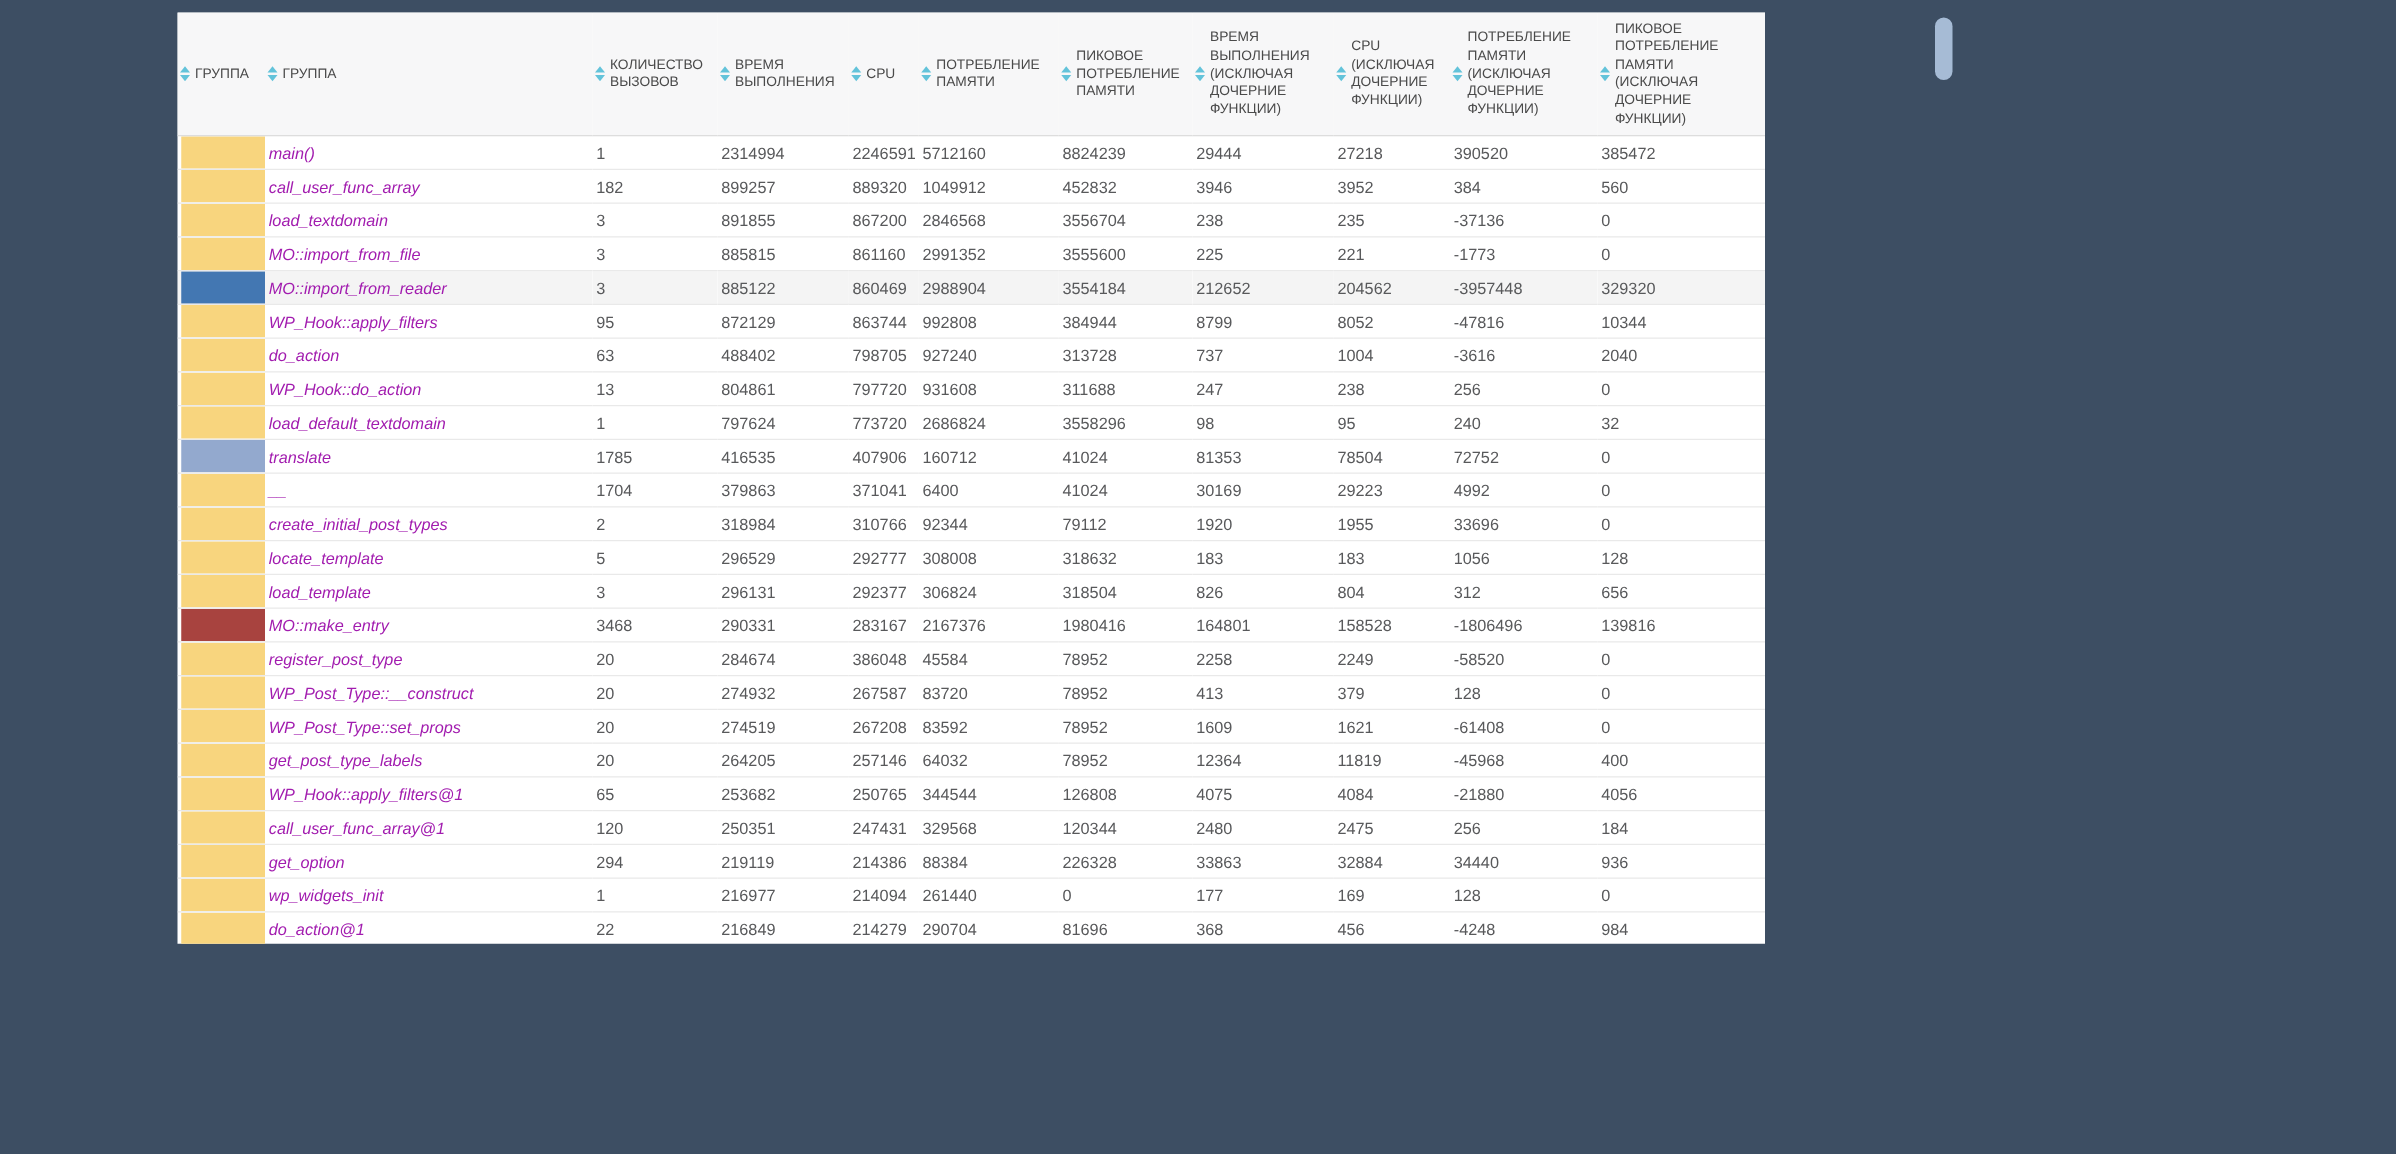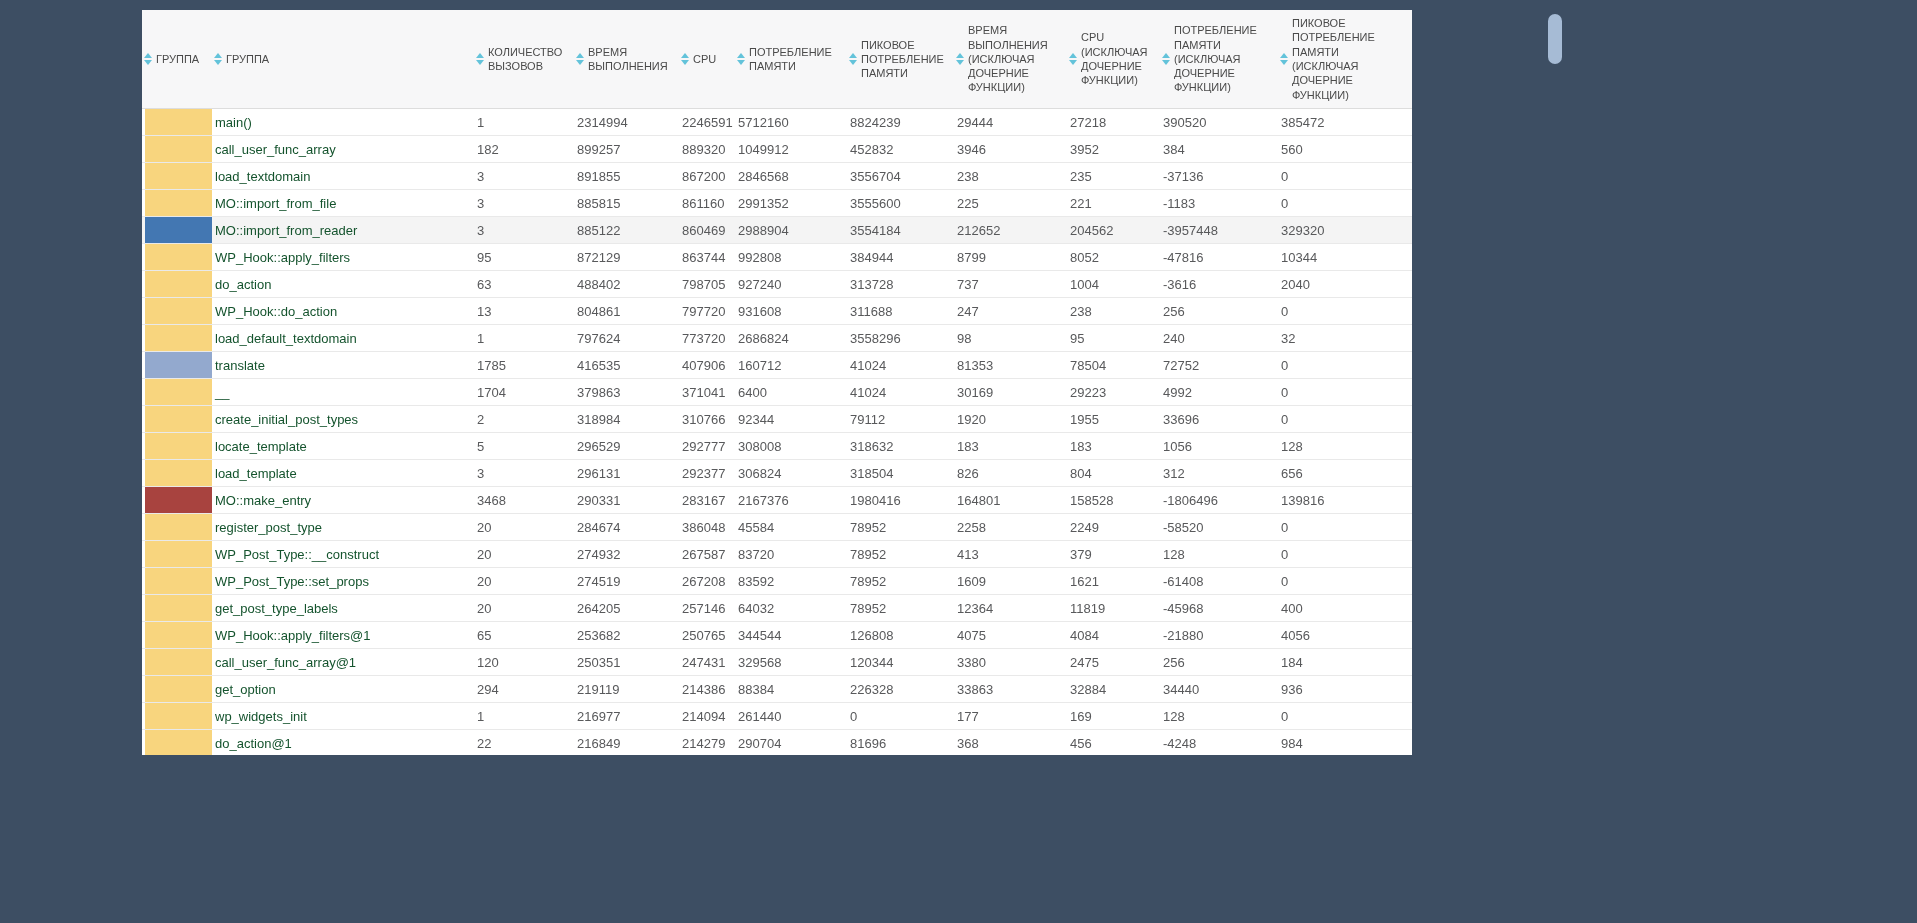--- a/index.html
+++ b/index.html
@@ -24,21 +24,21 @@
   .sort .up{border-bottom:5px solid #63c3da;}
   .sort .dn{border-top:5px solid #63c3da;}
   tbody td{
     height:27px;box-sizing:border-box;border-bottom:1px solid #e9e9e9;
     font-size:13px;color:#58595b;padding:0 4px 0 3px;vertical-align:middle;
     white-space:nowrap;overflow:hidden;
   }
   tbody tr.hl td{background:#f4f4f4;margin-top:44px;}
   td.c-group{padding:0;}
   .gbadge{height:26px;width:67px;margin-left:3px;}
-  a.fn{color:#14532d;text-decoration:none;}
+  a.fn{color:#a21caf;text-decoration:none;font-style:italic;}
   .scroll-thumb{
     position:absolute;left:1548px;top:14px;width:14px;height:50px;
     background:#a6bbd5;border-radius:7px;
   }
 </style>
 </head>
 <body>
 
 <div class="panel">
   <table>
@@ -209,21 +209,21 @@
             <div class="gbadge" style="background:#f8d57e"></div>
           </td>
           <td class="c-fn"><a href="#" class="fn">MO::import_from_file</a></td>
           <td class="c-num"><span>3</span></td>
           <td class="c-num"><span>885815</span></td>
           <td class="c-num"><span>861160</span></td>
           <td class="c-num"><span>2991352</span></td>
           <td class="c-num"><span>3555600</span></td>
           <td class="c-num"><span>225</span></td>
           <td class="c-num"><span>221</span></td>
-          <td class="c-num"><span>-1183</span></td>
+          <td class="c-num"><span>-1773</span></td>
           <td class="c-num"><span>0</span></td>
         </tr>
         <tr class="hl">
           <td class="c-group">
             <div class="gbadge" style="background:#4377b2"></div>
           </td>
           <td class="c-fn"><a href="#" class="fn">MO::import_from_reader</a></td>
           <td class="c-num"><span>3</span></td>
           <td class="c-num"><span>885122</span></td>
           <td class="c-num"><span>860469</span></td>
@@ -462,21 +462,21 @@
         <tr>
           <td class="c-group">
             <div class="gbadge" style="background:#f8d57e"></div>
           </td>
           <td class="c-fn"><a href="#" class="fn">call_user_func_array@1</a></td>
           <td class="c-num"><span>120</span></td>
           <td class="c-num"><span>250351</span></td>
           <td class="c-num"><span>247431</span></td>
           <td class="c-num"><span>329568</span></td>
           <td class="c-num"><span>120344</span></td>
-          <td class="c-num"><span>3380</span></td>
+          <td class="c-num"><span>2480</span></td>
           <td class="c-num"><span>2475</span></td>
           <td class="c-num"><span>256</span></td>
           <td class="c-num"><span>184</span></td>
         </tr>
         <tr>
           <td class="c-group">
             <div class="gbadge" style="background:#f8d57e"></div>
           </td>
           <td class="c-fn"><a href="#" class="fn">get_option</a></td>
           <td class="c-num"><span>294</span></td>

